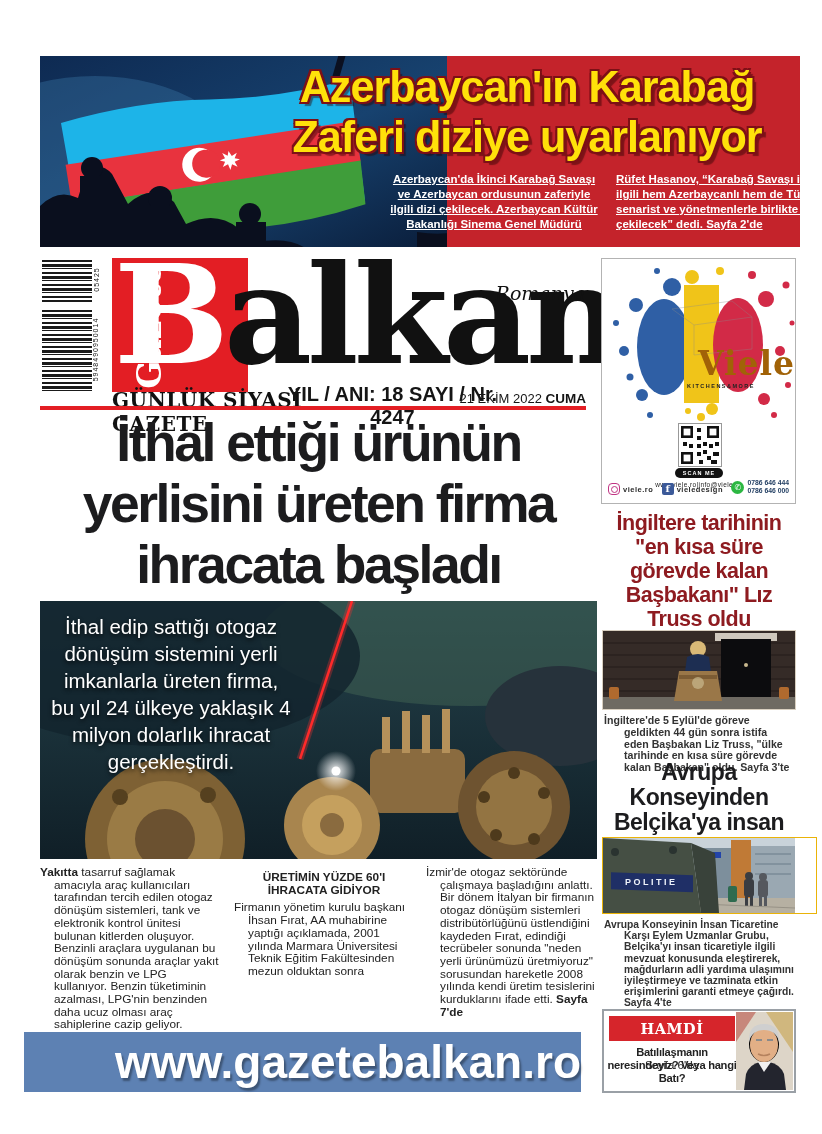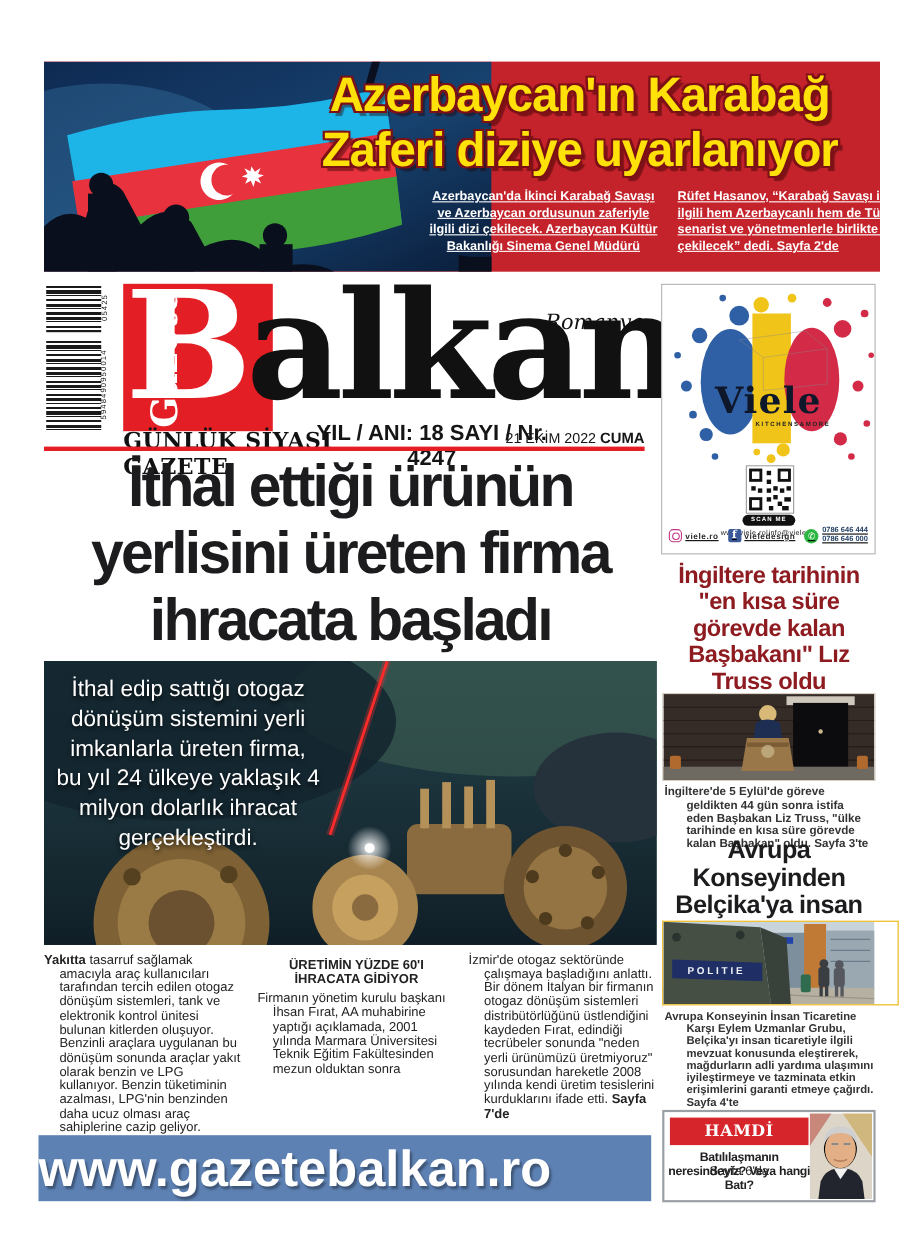--- a/index.html
+++ b/index.html
@@ -48,34 +48,34 @@
   .body-col{top:866px;width:180px;color:#222;font-size:11.8px;line-height:12.7px;}
   .body-col p{margin:0;padding-left:14px;text-indent:-14px;}
   #col-1{left:40px;}
   #col-2{left:234px;}
   #col-3{left:426px;width:171px;}
   .subhead{font-weight:bold;text-align:center;margin:5px 0 !important;padding-left:0 !important;text-indent:0 !important;}
   .lead-word{font-weight:bold;}
   .page-ref{font-weight:bold;}
 
   
-  #footer-banner{left:35px;top:1032px;width:557px;height:60px;background:#5d81b3;display:flex;align-items:center;justify-content:flex-start;}
+  #footer-banner{left:24px;top:1032px;width:557px;height:60px;background:#5d81b3;display:flex;align-items:center;justify-content:flex-end;}
   #footer-url{color:#fff;font-weight:bold;font-size:46px;letter-spacing:0;text-shadow:2px 3px 2px rgba(0,0,0,.35);}
 
   
   #ad-box{left:601px;top:258px;width:195px;height:246px;background:#fff;border:1px solid #b3b3b3;box-sizing:border-box;overflow:hidden;}
   #ad-splatter{position:absolute;left:0;top:0;width:193px;height:168px;}
-  #ad-brand{position:absolute;left:0;top:88px;width:193px;text-align:center;font-family:"DejaVu Serif","Liberation Serif",serif;
-    font-weight:bold;font-size:33px;line-height:34px;color:#0f172a;letter-spacing:1px;}
+  #ad-brand{position:absolute;left:0;top:88px;width:193px;text-align:right;font-family:"DejaVu Serif","Liberation Serif",serif;
+    font-weight:bold;font-size:33px;line-height:34px;color:#a16207;letter-spacing:1px;}
   #ad-brand-sub{position:absolute;left:40px;top:124px;width:113px;text-align:right;font-size:5.5px;letter-spacing:1.5px;color:#222;font-weight:bold;}
   #ad-qr{position:absolute;left:76px;top:164px;width:42px;height:42px;border:1px solid #999;background:#fff;}
   #ad-scan{position:absolute;left:73px;top:209px;width:48px;height:10px;background:#111;border-radius:5px;color:#fff;
     font-size:5.5px;font-weight:bold;text-align:center;line-height:10px;letter-spacing:1px;}
   #ad-web{position:absolute;left:0;top:222px;width:193px;text-align:center;font-size:6.5px;color:#222;letter-spacing:.4px;}
-  #ad-social{position:absolute;left:6px;top:220px;width:181px;display:flex;align-items:center;justify-content:space-between;text-decoration:underline;}
+  #ad-social{position:absolute;left:6px;top:220px;width:181px;display:flex;align-items:flex-end;justify-content:space-between;}
   .soc-item{display:flex;align-items:center;gap:3px;}
   .soc-label{font-size:7.5px;font-weight:bold;color:#2a2a2a;letter-spacing:.5px;}
   #ig-icon{width:12px;height:12px;border:1.6px solid #c13584;border-radius:4px;position:relative;box-sizing:border-box;}
   #ig-icon:before{content:"";position:absolute;left:2px;top:2px;width:5px;height:5px;border:1.4px solid #c13584;border-radius:50%;}
   #fb-icon{width:12px;height:12px;background:#3b5998;border-radius:2px;color:#fff;font-family:"DejaVu Serif",serif;
     font-weight:bold;font-size:10px;text-align:center;line-height:12px;}
   #wa-icon{width:13px;height:13px;background:#2cb742;border-radius:50%;color:#fff;font-size:8px;text-align:center;line-height:13px;}
   #ad-phones{font-size:6.8px;line-height:8px;font-weight:bold;color:#1d3a5f;white-space:nowrap;}
 
   

